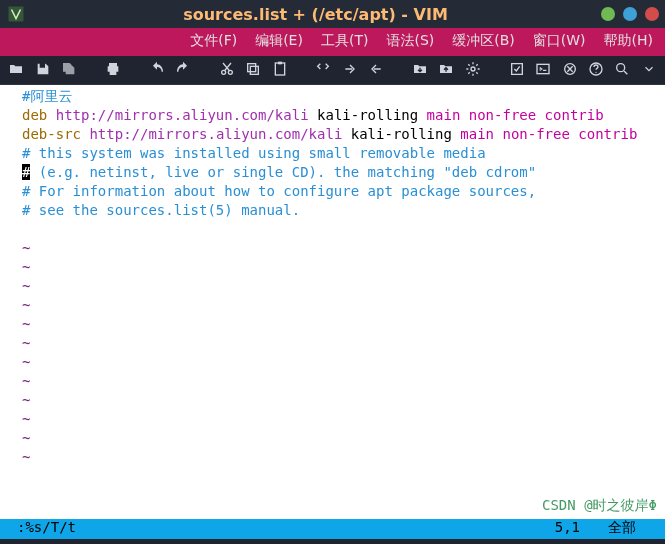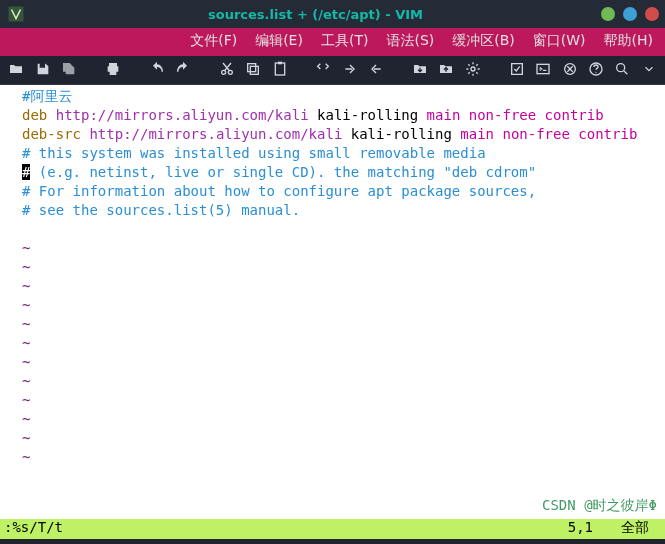--- a/index.html
+++ b/index.html
@@ -11,21 +11,21 @@
     color: #e6e6e6;
     overflow: hidden;
   }
   .titlebar {
     display: flex; align-items: center;
     height: 28px;
     background: #242a36;
     padding: 0 6px;
   }
   .app-icon { width: 20px; height: 20px; display:flex; align-items:center; justify-content:center; margin-right:4px; }
-  .title { flex:1; text-align:center; font-weight:600; color:#14b8a6; font-size:13px; }
+  .title { flex:1; text-align:center; font-weight:600; color:#fdba74; font-size:16px; }
   .win-btns { display:flex; gap:8px; }
   .win-btn { width:14px; height:14px; border-radius:50%; }
   .menubar {
     display:flex; gap:18px;
     background:#be185d;
     padding: 4px 12px 6px;
     font-size:14px;
     color:#e0e0e0;
     justify-content:flex-end;
   }
@@ -52,25 +52,25 @@
   .editor .line { white-space:pre;margin-left:18px; }
   .c-comment { color:#2a8fd4; }
   .c-fuchsia { color:#c5009d; }
   .c-brown { color:#9c6a00; }
   .c-black { color:#000000; }
   .c-url { color:#a12fae; }
   .cursor-block { background:#000; color:#fff; }
   .tilde { color:#7b267e; }
   .statusbar {
     display:flex;
-    background:#bef264;
+    background:#0ea5e9;
     font-family:"DejaVu Sans Mono",monospace;
     font-size:14px;
     color:#000;
-    padding:0 4px 2px;
+    padding:0 17px 2px;
   }
   .status-left { flex:0 0 auto; }
   .status-mid { flex:1; }
   .status-pos { flex:0 0 auto; padding-right:28px;}
   .status-pct { flex:0 0 auto; padding-right:12px;}
   .watermark {
     position:absolute;
     right:8px; bottom:4px;
     color:#15803d;
     font-size:14px;

